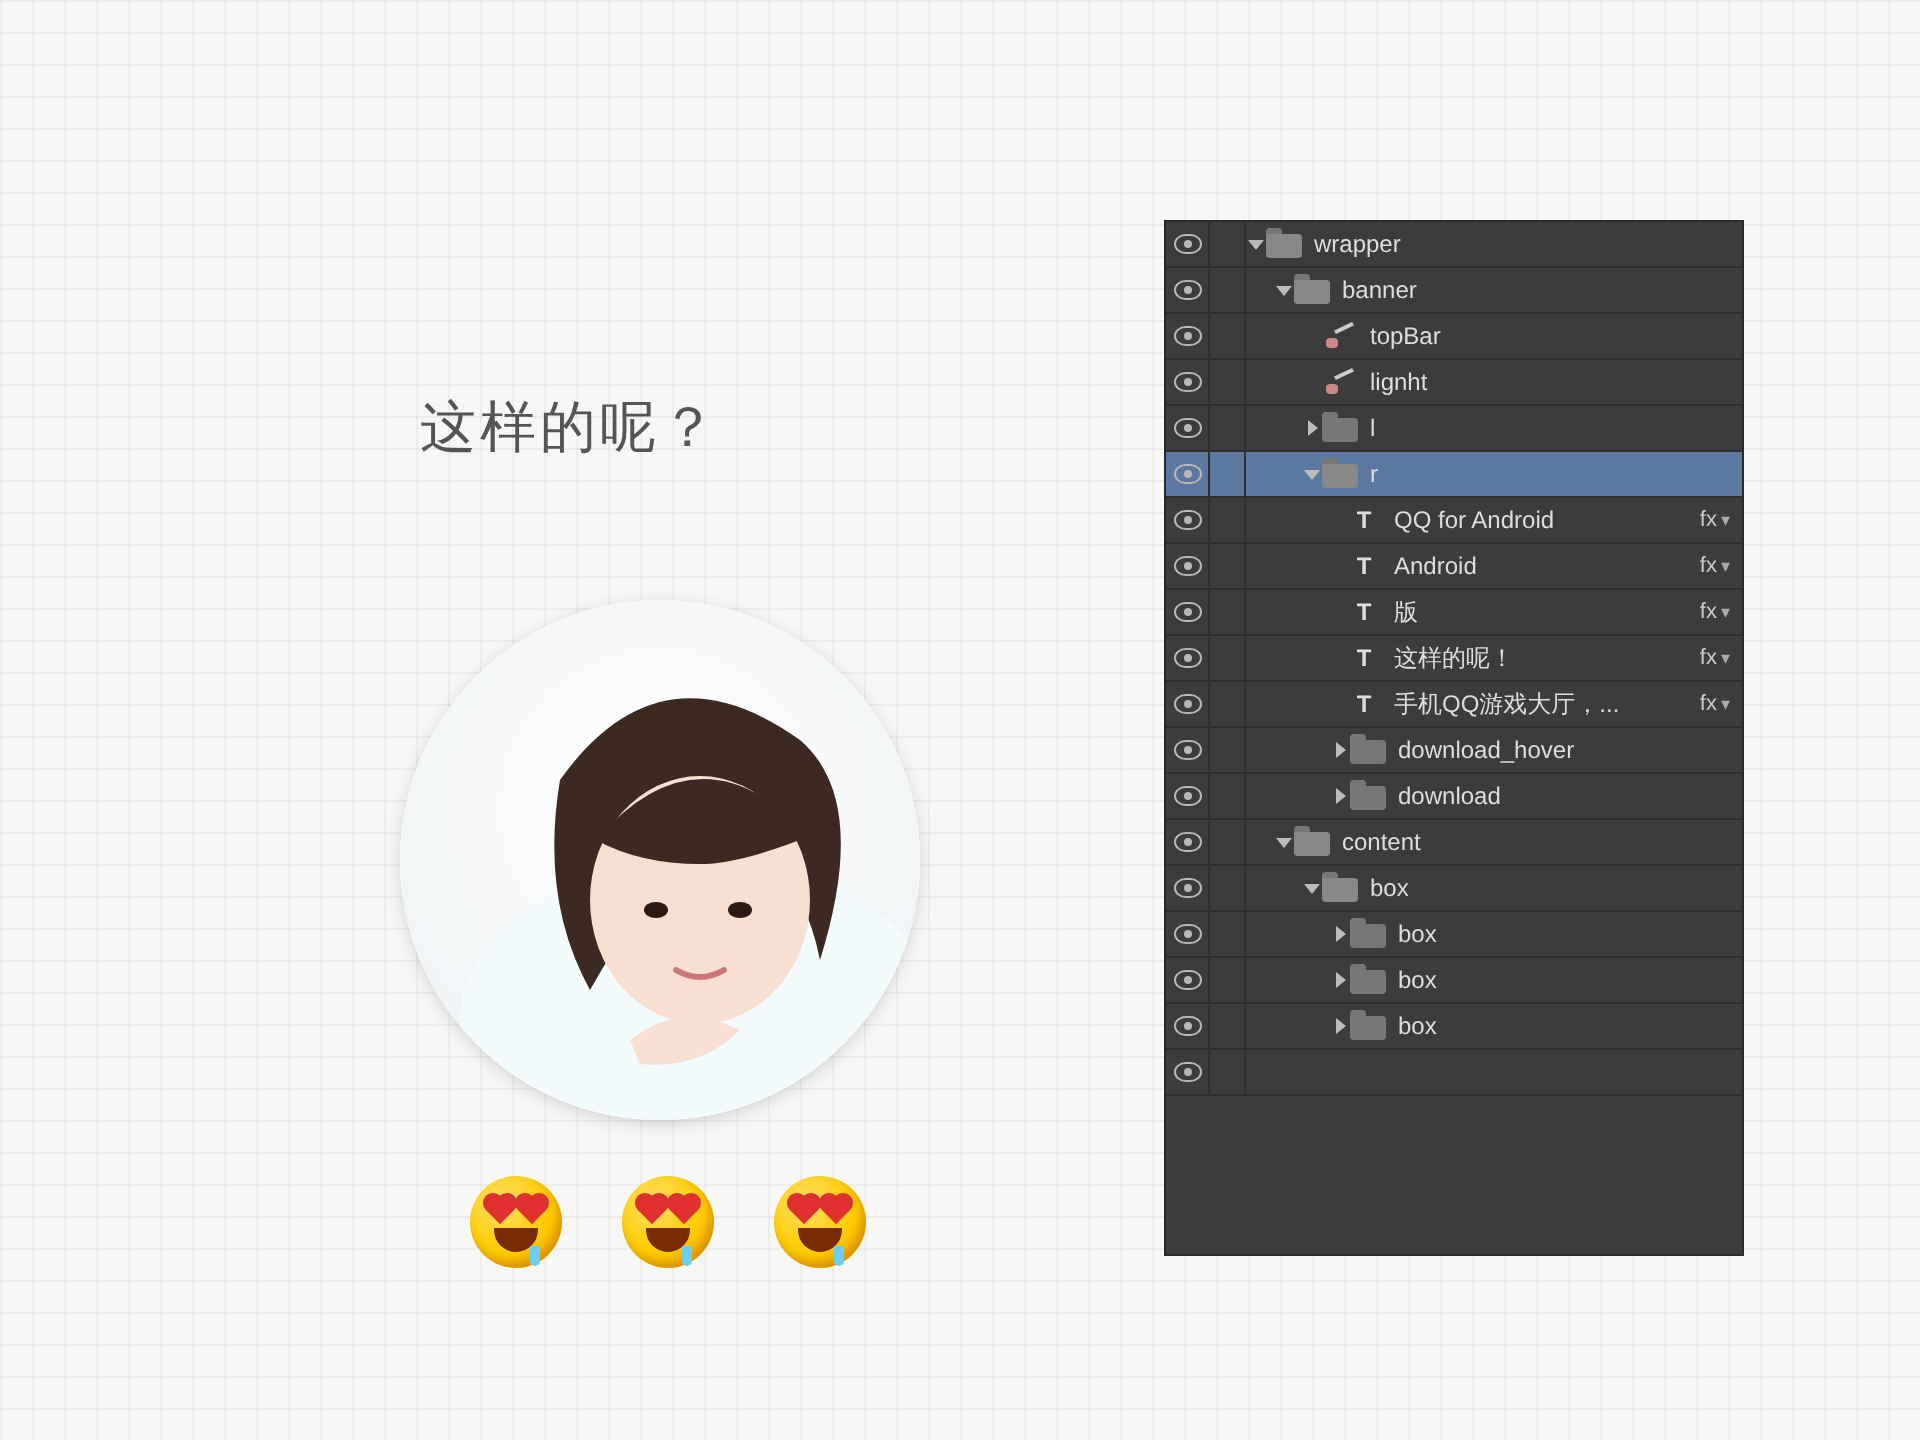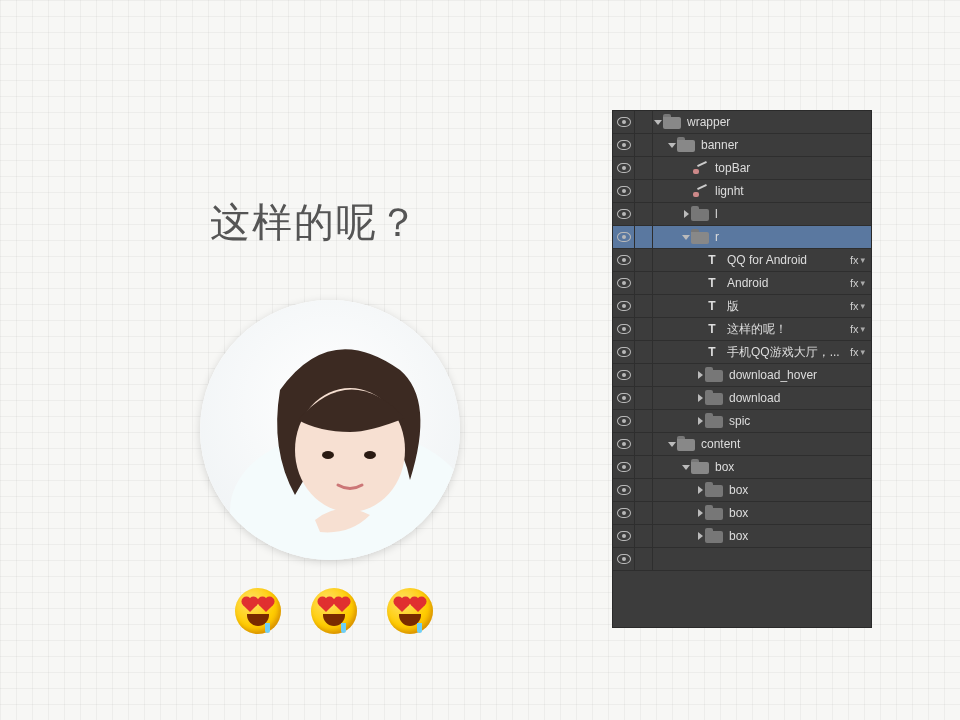--- a/index.html
+++ b/index.html
@@ -8,21 +8,21 @@
   background: #f7f7f5;
   background-image:
     linear-gradient(to right, rgba(0,0,0,0.04) 1px, transparent 1px),
     linear-gradient(to bottom, rgba(0,0,0,0.04) 1px, transparent 1px);
   background-size: 16px 16px;
   font-family: "Microsoft YaHei", Arial, sans-serif;
   position: relative;
 }
 .title {
   position: absolute; left: 210px; top: 195px;
-  font-size: 40px; color: #555; letter-spacing: 2px; font-weight: 300;
+  font-size: 28px; color: #555; letter-spacing: 2px; font-weight: 300;
 }
 .portrait {
   position: absolute; left: 200px; top: 300px;
   width: 260px; height: 260px; border-radius: 50%;
   overflow: hidden; background: #fff;
   box-shadow: 0 2px 8px rgba(0,0,0,0.15);
 }
 .portrait svg { width: 100%; height: 100%; display: block; }
 .emojis { position: absolute; left: 235px; top: 588px; display: flex; gap: 30px; }
 .emoji {
@@ -50,21 +50,21 @@
 }
 .emoji .drool {
   position: absolute; width: 5px; height: 10px;
   background: #6ecff6; border-radius: 0 0 5px 5px;
   bottom: 1px; left: 30px;
 }
 
 
 .panel {
   position: absolute; right: 88px; top: 110px;
-  width: 260px; height: 518px;
+  width: 290px; height: 518px;
   background: #3c3c3c; color: #ddd;
   font-size: 12px;
   border: 1px solid #2a2a2a;
   overflow: hidden;
   font-family: Tahoma, Arial, sans-serif;
   margin-left: 14px;
 }
 .row {
   display: flex; align-items: center;
   height: 23px;
@@ -318,30 +318,20 @@
         <span class="indent" style="width: 42px;"></span>
         <span class="tw closed"></span>
         <span class="ic folder"></span>
         <span class="name">download</span>
       </div>
     </div>
     <div class="row">
       <div class="vis"></div>
       <div class="lock"></div>
       <div class="content">
-        <span class="indent" style="width: 42px;"></span>
-        <span class="tw closed"></span>
-        <span class="ic folder"></span>
-        <span class="name">spic</span>
-      </div>
-    </div>
-    <div class="row">
-      <div class="vis"></div>
-      <div class="lock"></div>
-      <div class="content">
         <span class="indent" style="width: 14px;"></span>
         <span class="tw open"></span>
         <span class="ic folder open"></span>
         <span class="name">content</span>
       </div>
     </div>
     <div class="row">
       <div class="vis"></div>
       <div class="lock"></div>
       <div class="content">

